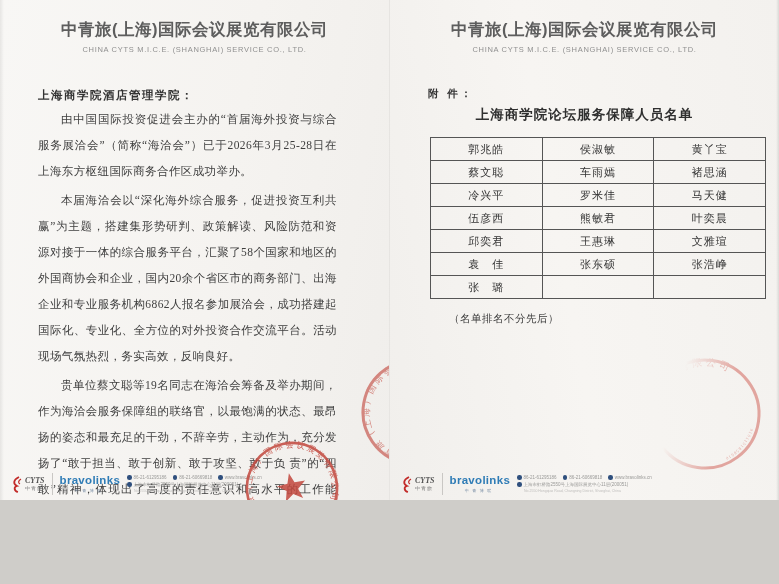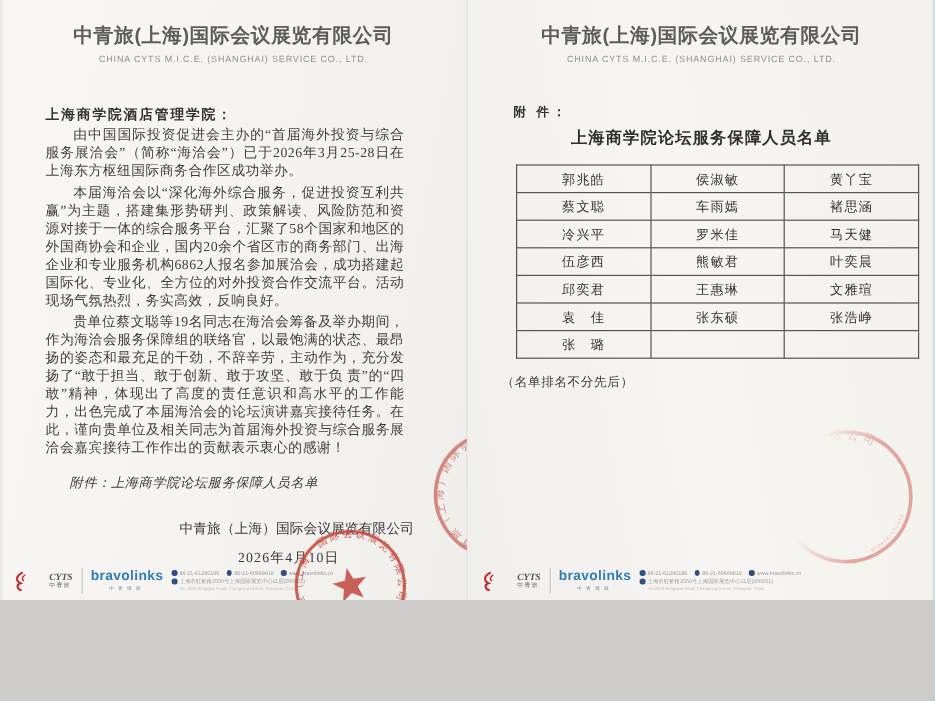--- a/index.html
+++ b/index.html
@@ -20,47 +20,47 @@
   
   .doc-header { text-align:center; padding-top:19px; }
   .doc-title  { font-family:"Liberation Sans","DejaVu Sans",sans-serif; font-size:16.5px;
                 font-weight:700; color:#5d5d5d; letter-spacing:0.5px; }
   .doc-subtitle { font-family:"Liberation Sans","DejaVu Sans",sans-serif; font-size:7.5px;
                 color:#909090; letter-spacing:0.7px; margin-top:4px; }
 
   
   .letter-body { padding:0 36px 0 38px; position:relative; z-index:2; }
   .recipient { margin-top:34px; font-size:11.5px; font-weight:700; letter-spacing:1.5px; color:#333; }
-  p.para { margin:3px 16px 0 0; font-size:11.5px; line-height:15px; text-align:justify;
+  p.para { margin:3px 16px 0 0; font-size:11.5px; line-height:26px; text-align:justify;
            text-indent:2em; color:#3e3e3e; letter-spacing:0.4px; }
   .attachment-line { margin:13px 0 0 20px; font-size:11px; color:#393939; letter-spacing:0.5px;font-style:italic; }
   .sign-block { margin-top:23px; text-align:right; padding-right:8px; font-size:11.5px; color:#3a3a3a; }
   .sign-date  { margin-top:9px; padding-right:62px; letter-spacing:1px; }
 
   
   .att-label { margin:33px 0 0 38px; font-size:10.5px; font-weight:700; letter-spacing:3px; color:#333; }
   .list-title { text-align:center; margin-top:5px; font-size:13.5px; font-weight:700;
                 letter-spacing:1px; color:#2f2f2f; }
   .roster-table { border-collapse:collapse; margin:13px 0 0 40px; width:336px; }
   .roster-table td { border:1px solid #555; height:20px; text-align:center;
                 font-size:11px; letter-spacing:1px; color:#333; }
-  .roster-note { margin:13px 0 0 28px; font-size:10.5px; color:#3a3a3a; letter-spacing:0.5px; }
+  .roster-note { margin:13px 0 0 59px; font-size:10.5px; color:#3a3a3a; letter-spacing:0.5px; }
 
   
   .stamp { position:absolute; pointer-events:none; z-index:3; }
   .stamp-a { left:240px; top:436px; opacity:0.85; }
   .stamp-b { left:350px; top:347px; opacity:0.62; }
   .stamp-c { left:250px; top:349px; opacity:0.50;
              -webkit-mask-image:linear-gradient(105deg, rgba(0,0,0,0) 30%, #000 62%);
              mask-image:linear-gradient(105deg, rgba(0,0,0,0) 30%, #000 62%); }
 
   
   .page-footer { position:absolute; left:10px; bottom:5px; display:flex; align-items:center;
                  gap:7px; z-index:2; }
-  .cyts-logo { display:flex; align-items:center; gap:18px; }
+  .cyts-logo { display:flex; align-items:center; gap:2px; }
   .cyts-text { display:flex; flex-direction:column; line-height:1; }
   .cyts-en { font-style:italic; font-weight:700; font-size:8px; color:#555;
              font-family:"Liberation Serif",serif; }
   .cyts-cn { font-size:5px; color:#777; letter-spacing:1px; margin-top:1px; }
   .footer-divider { width:1px; height:22px; background:#c9c7c4; }
   .bravo { display:flex; flex-direction:column; line-height:1; }
   .bravo-en { font-family:"Liberation Sans",sans-serif; font-weight:700; font-size:11.5px;
               color:#2f7cb6; letter-spacing:0.3px; }
   .bravo-cn { font-size:4px; color:#7b8fa6; letter-spacing:3.5px; margin-top:2px; text-align:center; }
   .contact { display:flex; flex-direction:column; gap:2px; font-family:"Liberation Sans",sans-serif; }

